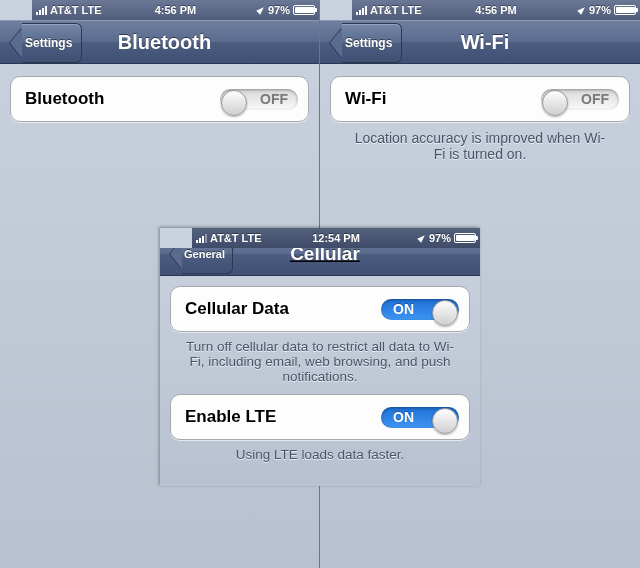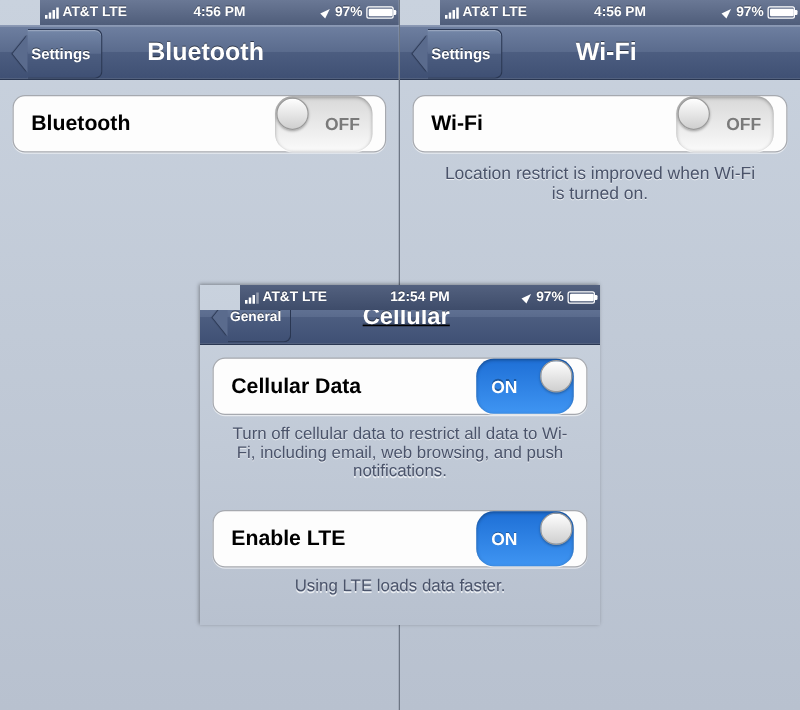--- a/index.html
+++ b/index.html
@@ -117,21 +117,21 @@
   .footer-text {
     color: #4a536a;
     font-size: 14px;
     text-align: center;
     padding: 8px 20px 0;
     text-shadow: 0 1px 0 rgba(255,255,255,.7);
   }
 
   
   .toggle {
-    width: 78px; height: 44px;
+    width: 78px; height: 21px;
     border-radius: 14px;
     position:relative;
     box-shadow: inset 0 1px 3px rgba(0,0,0,.35), 0 1px 0 rgba(255,255,255,.7);
     display:flex;align-items:center;
     cursor:pointer;
     font-size:14px;font-weight:bold;
   }
   .toggle.off { background: linear-gradient(#d8d8d8,#fafafa); justify-content:flex-end; padding-right:10px; color:#7a7a7a;}
   .toggle.on  { background: linear-gradient(#1e6fd6,#3f95f2); justify-content:flex-start; padding-left:12px; color:#fff; text-shadow:0 -1px 0 rgba(0,0,0,.3);}
   .toggle .knob {
@@ -238,21 +238,21 @@
     <div class="nav-title">Wi-Fi</div>
   </div>
   <div class="content">
     <div class="cell">
       <div class="cell-label">Wi-Fi</div>
       <div class="toggle off">
         <span>OFF</span>
         <div class="knob"></div>
       </div>
     </div>
-    <div class="footer-text">Location restrict is improved when Wi-Fi is turned on.</div>
+    <div class="footer-text">Location accuracy is improved when Wi-Fi is turned on.</div>
   </div>
 </div>
 
 <div class="center-card">
   <div class="status-bar">
     <div class="carrier">
       <span class="bars dim">
           <span></span>
           <span></span>
           <span></span>
@@ -282,21 +282,21 @@
   <div class="content">
     <div class="cell">
       <div class="cell-label">Cellular Data</div>
       <div class="toggle on">
         <span>ON</span>
         <div class="knob"></div>
       </div>
     </div>
     <div class="footer-text">Turn off cellular data to restrict all data to Wi-Fi, including email, web browsing, and push notifications.</div>
 
-    <div class="cell" style="margin-top:14px;">
+    <div class="cell" style="">
       <div class="cell-label">Enable LTE</div>
       <div class="toggle on">
         <span>ON</span>
         <div class="knob"></div>
       </div>
     </div>
     <div class="footer-text">Using LTE loads data faster.</div>
   </div>
 </div>
 

